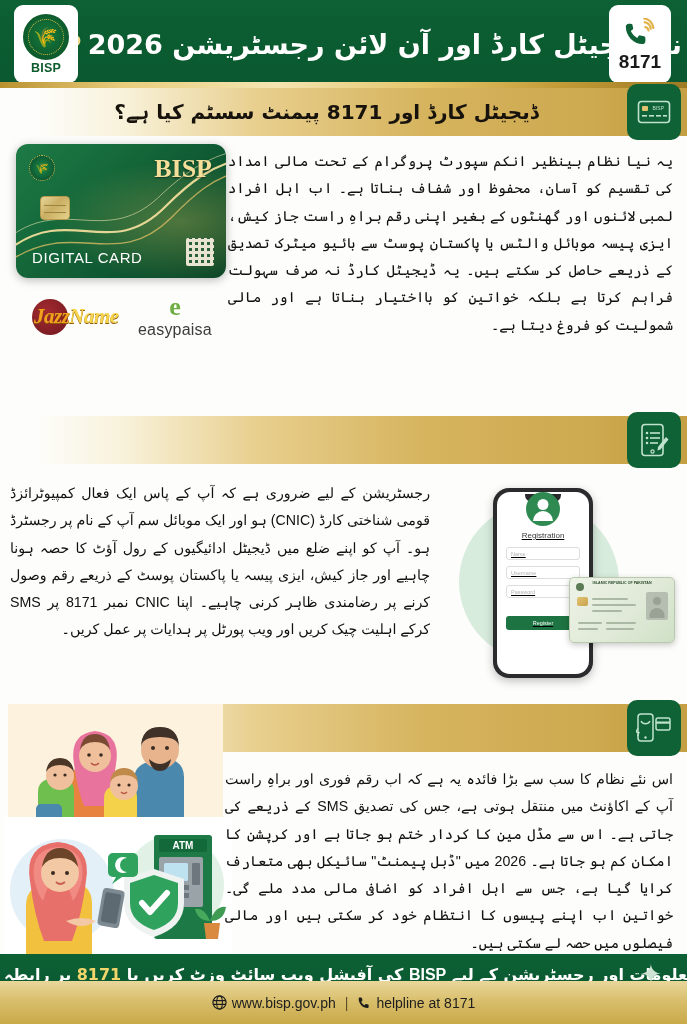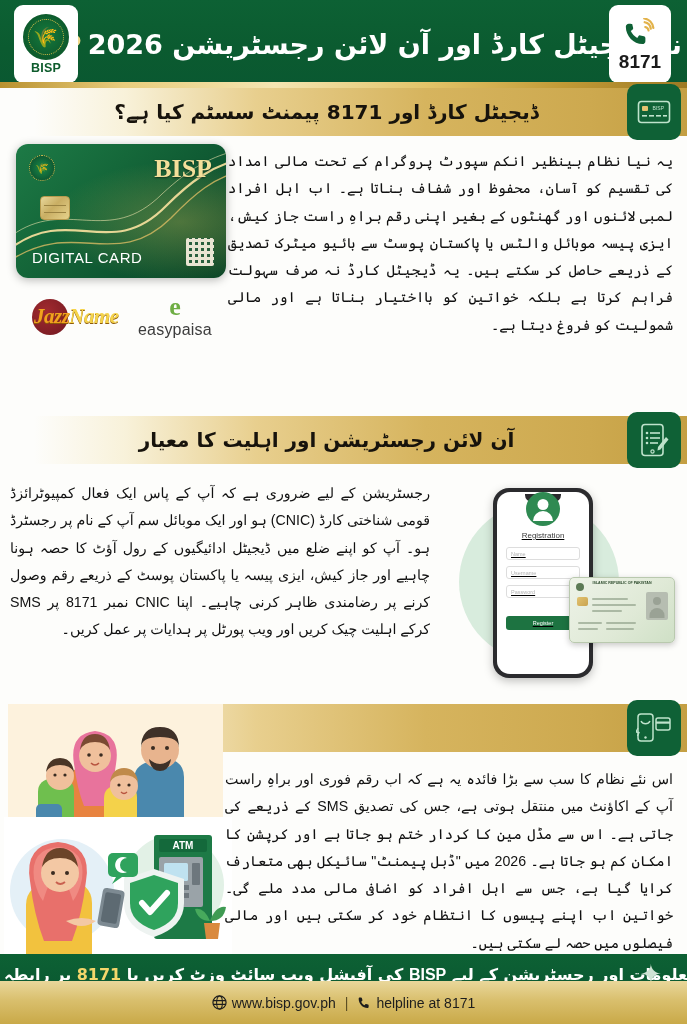--- a/index.html
+++ b/index.html
@@ -434,21 +434,20 @@
           <span class="ep-mark">e</span>
           <span class="ep-txt">easypaisa</span>
         </div>
       </div>
     </div>
 
     <p class="urdu-body sec1-text">یہ نیا نظام بینظیر انکم سپورٹ پروگرام کے تحت مالی امداد کی تقسیم کو آسان، محفوظ اور شفاف بناتا ہے۔ اب اہل افراد لمبی لائنوں اور گھنٹوں کے بغیر اپنی رقم براہِ راست جاز کیش، ایزی پیسہ موبائل والٹس یا پاکستان پوسٹ سے بائیو میٹرک تصدیق کے ذریعے حاصل کر سکتے ہیں۔ یہ ڈیجیٹل کارڈ نہ صرف سہولت فراہم کرتا ہے بلکہ خواتین کو بااختیار بناتا ہے اور مالی شمولیت کو فروغ دیتا ہے۔</p>
   </div>
 
   <div class="band">
-    <span class="band-text">آن لائن رجسٹریشن اور اہلیت کا معیار</span>
     <span class="band-icon">
       <svg width="30" height="34" viewBox="0 0 30 34">
         <rect x="3" y="1.5" width="21" height="31" rx="3" fill="none" stroke="#bfe3cc" stroke-width="1.6"></rect>
         <g fill="#bfe3cc">
           <circle cx="8" cy="10" r="1.3"></circle>
             <rect x="11" y="9.2" width="10" height="1.6"></rect>
           <circle cx="8" cy="15" r="1.3"></circle>
             <rect x="11" y="14.2" width="10" height="1.6"></rect>
           <circle cx="8" cy="20" r="1.3"></circle>
             <rect x="11" y="19.2" width="8" height="1.6"></rect>

